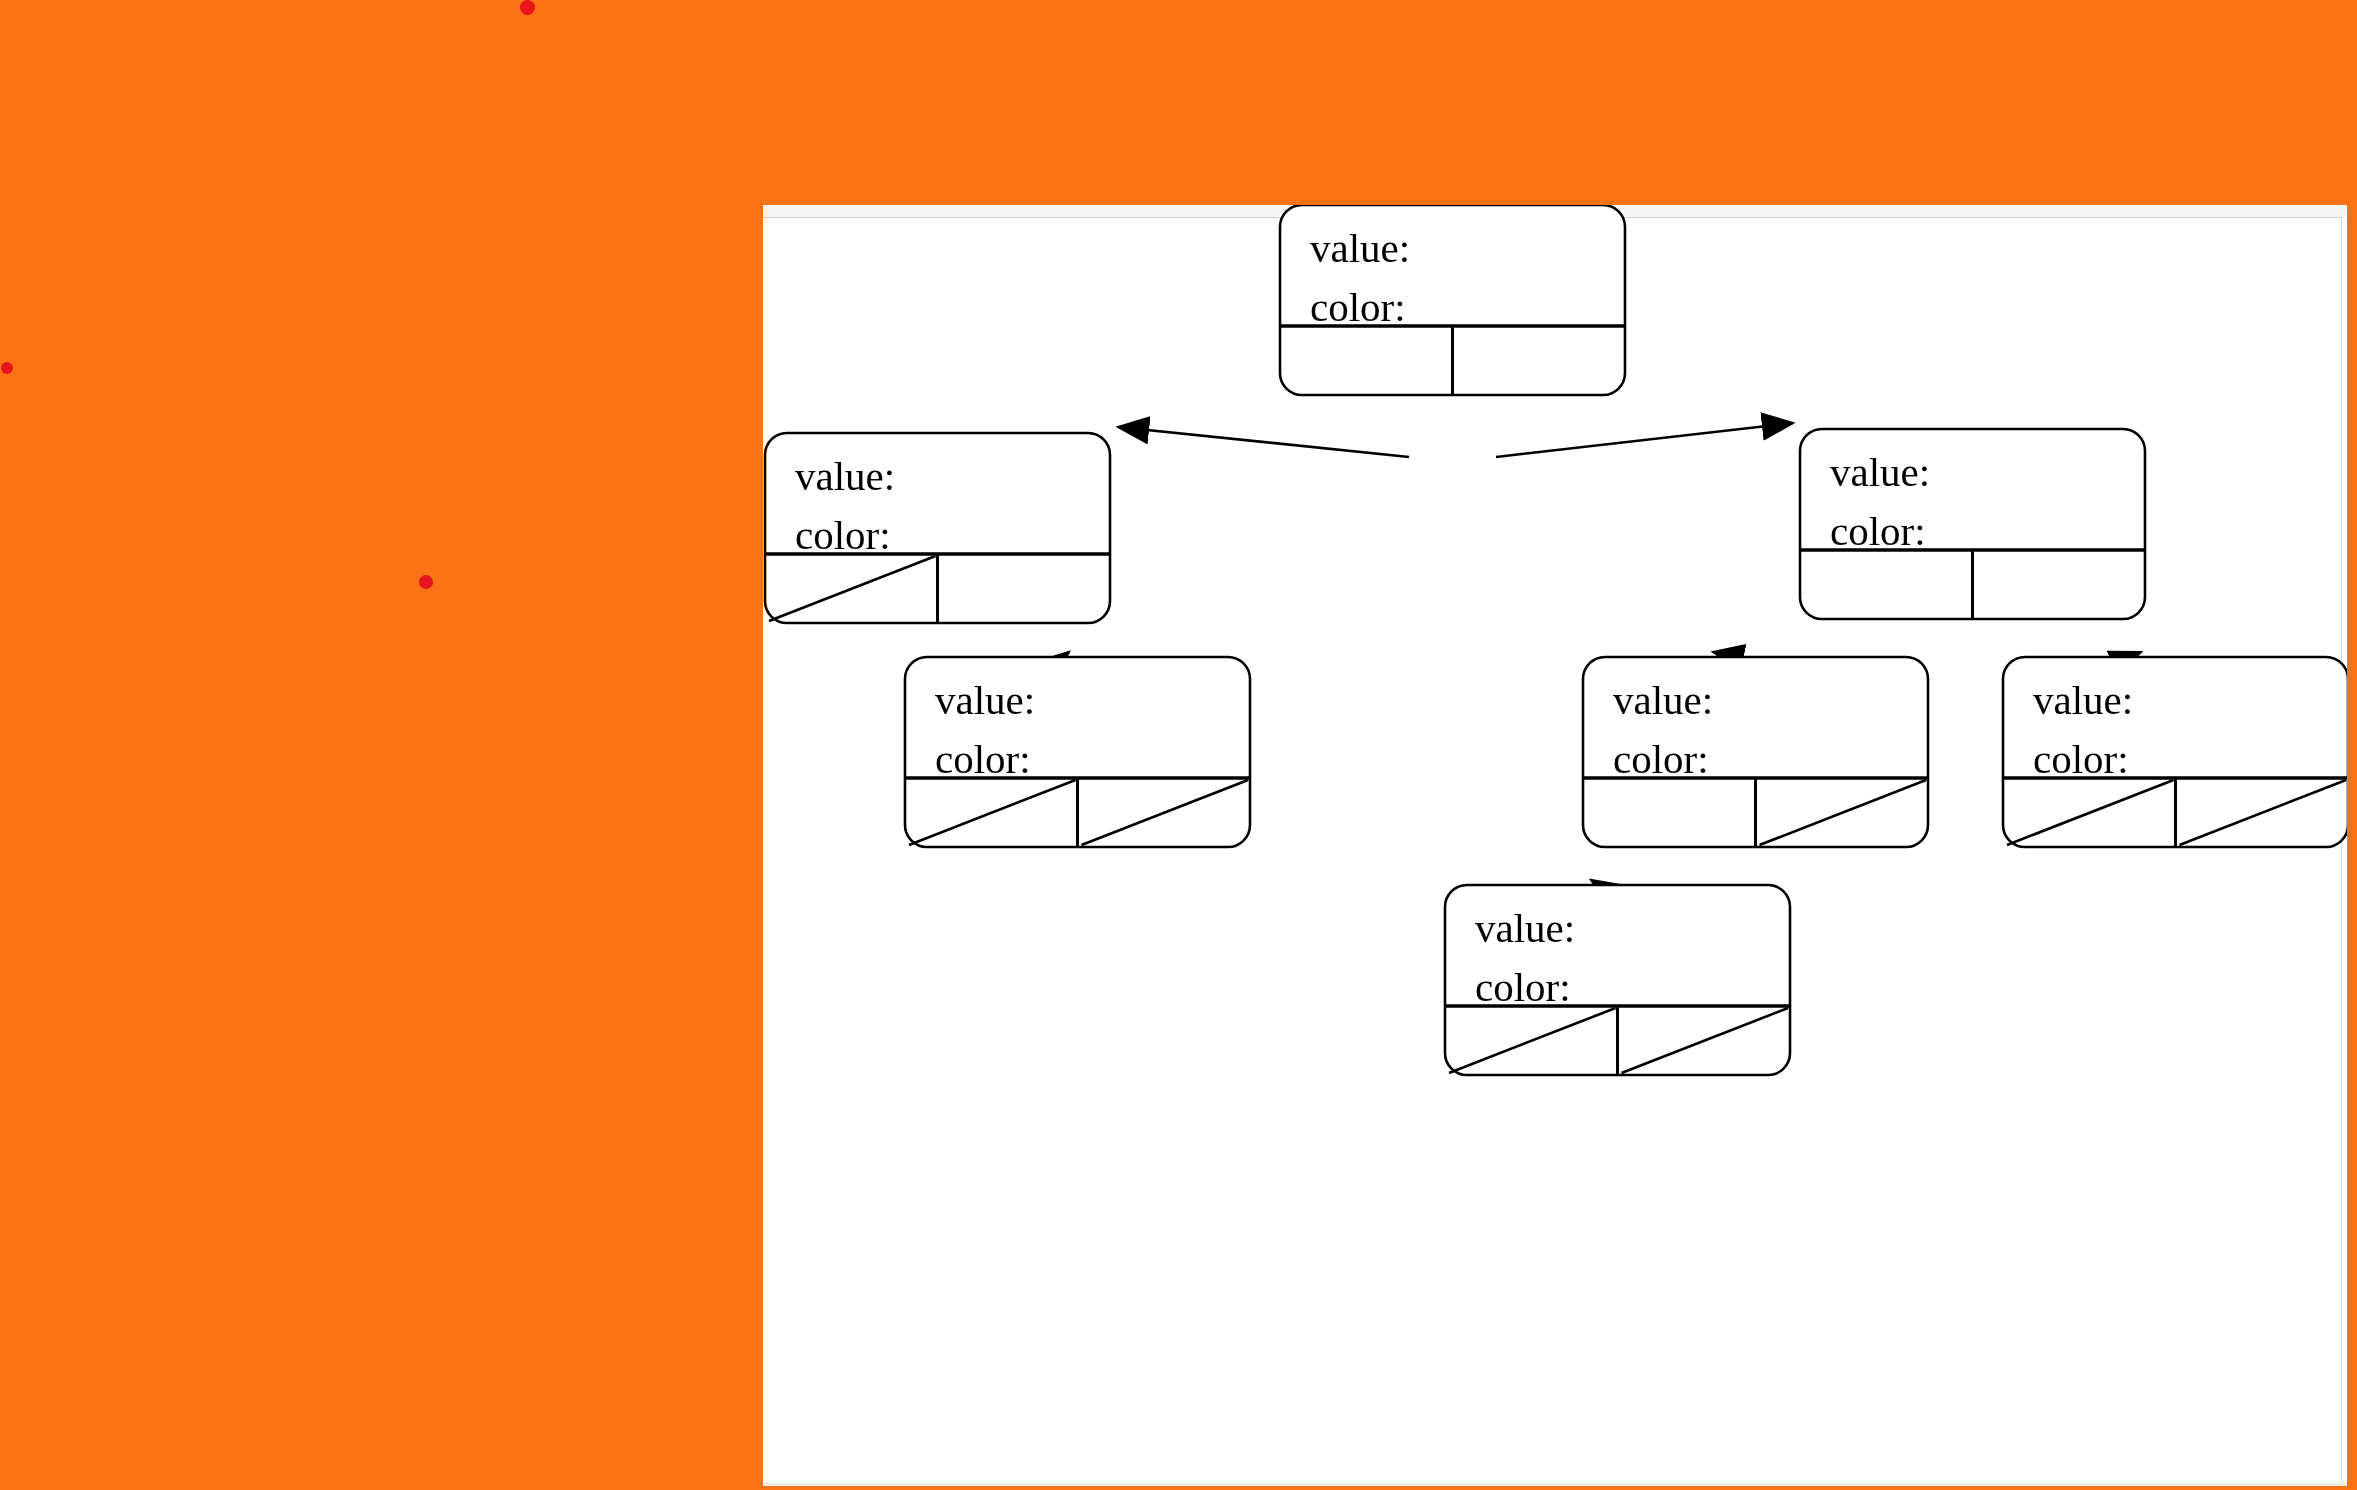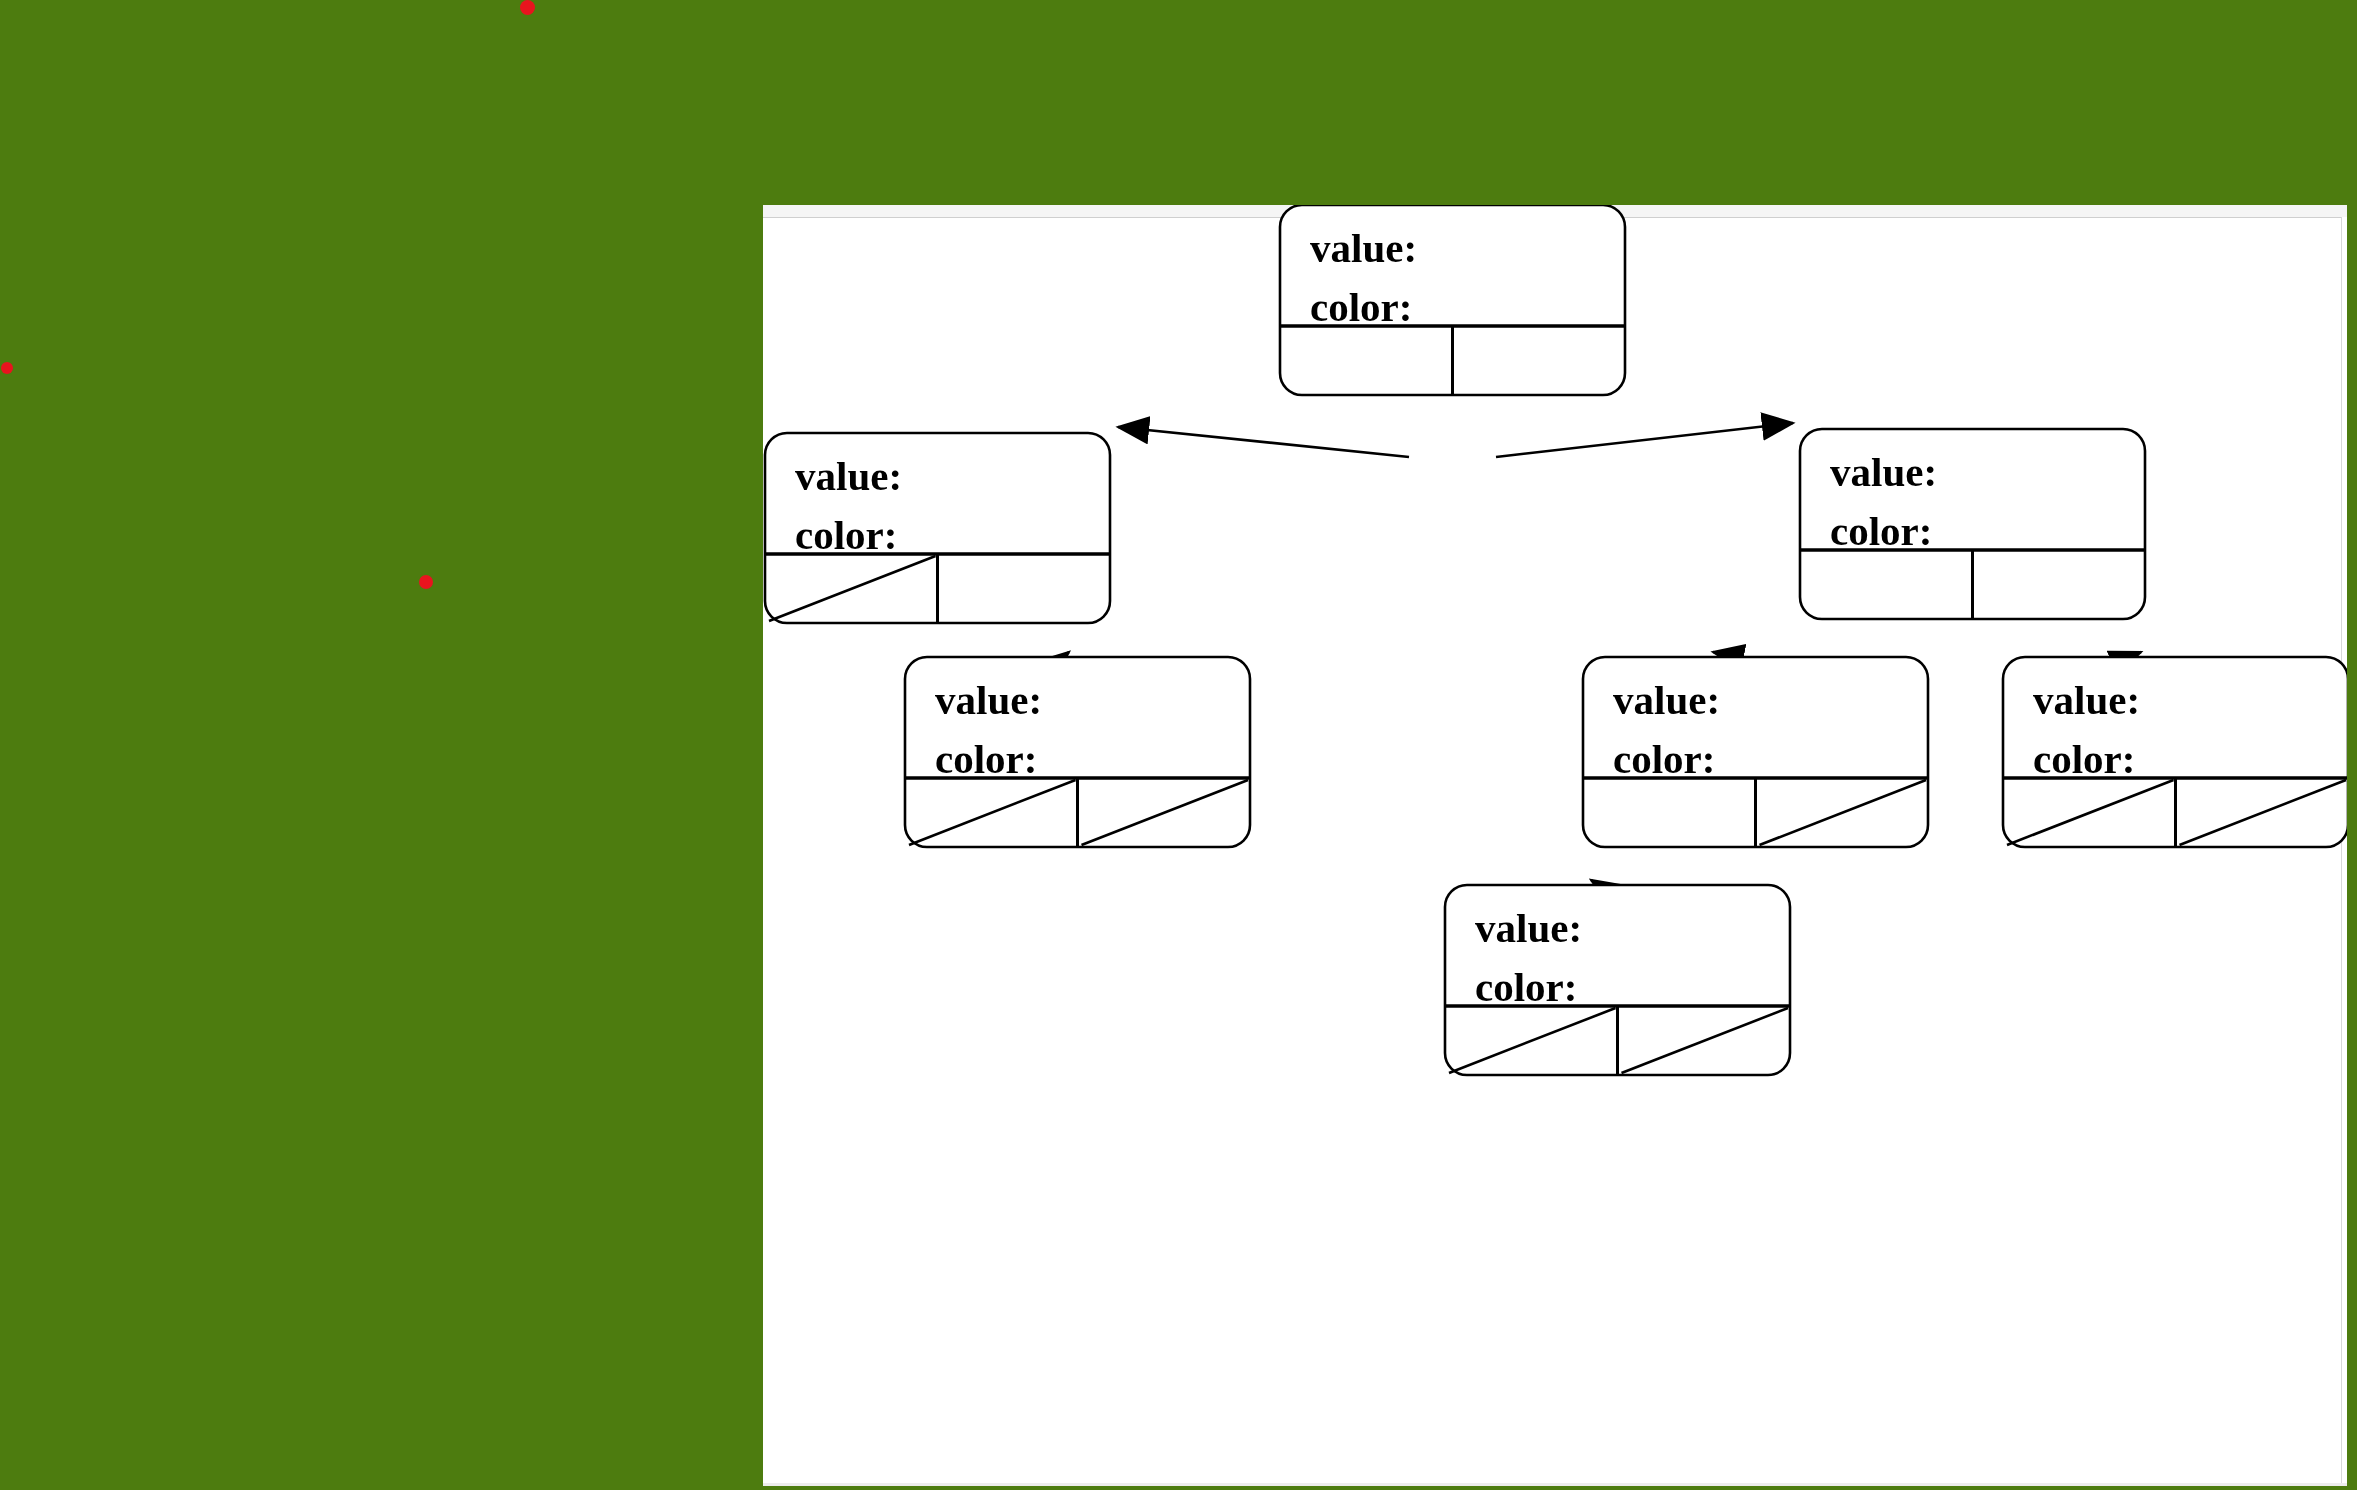--- a/index.html
+++ b/index.html
@@ -1,18 +1,18 @@
 <!DOCTYPE html>
 <html><head>
 <meta charset="utf-8">
 <title>Tree Node Diagram</title>
 <style>
   html,body{margin:0;padding:0;background:#000;}
   body{width:2357px;height:1490px;overflow:hidden;font-family:"Liberation Serif",serif;}
-  #stage{position:relative;width:2357px;height:1490px;background:#4d7c0f;font-weight:bold;}
+  #stage{position:relative;width:2357px;height:1490px;background:#f97316;}
   .reddot{position:absolute;background:#e8141e;border-radius:50%;width:13px;height:13px;}
   #panel{position:absolute;left:763px;top:205px;width:1584px;height:1281px;background:#ffffff;}
   #panel-topband{position:absolute;left:0;top:0;width:100%;height:12px;background:#f5f5f5;border-bottom:1px solid #cfcfcf;}
   #panel-rightedge{position:absolute;right:0;top:12px;width:5px;bottom:0;background:#ffffff;border-left:1px solid #d8d8d8;}
   #panel-bottomedge{position:absolute;left:0;bottom:0;width:100%;height:3px;background:#ededed;}
   #canvas{position:absolute;left:0;top:0;width:1584px;height:1281px;}
   .nodelabel{font-family:"Liberation Serif",serif;font-size:41px;fill:#000;}
 </style>
 </head>
 <body>

